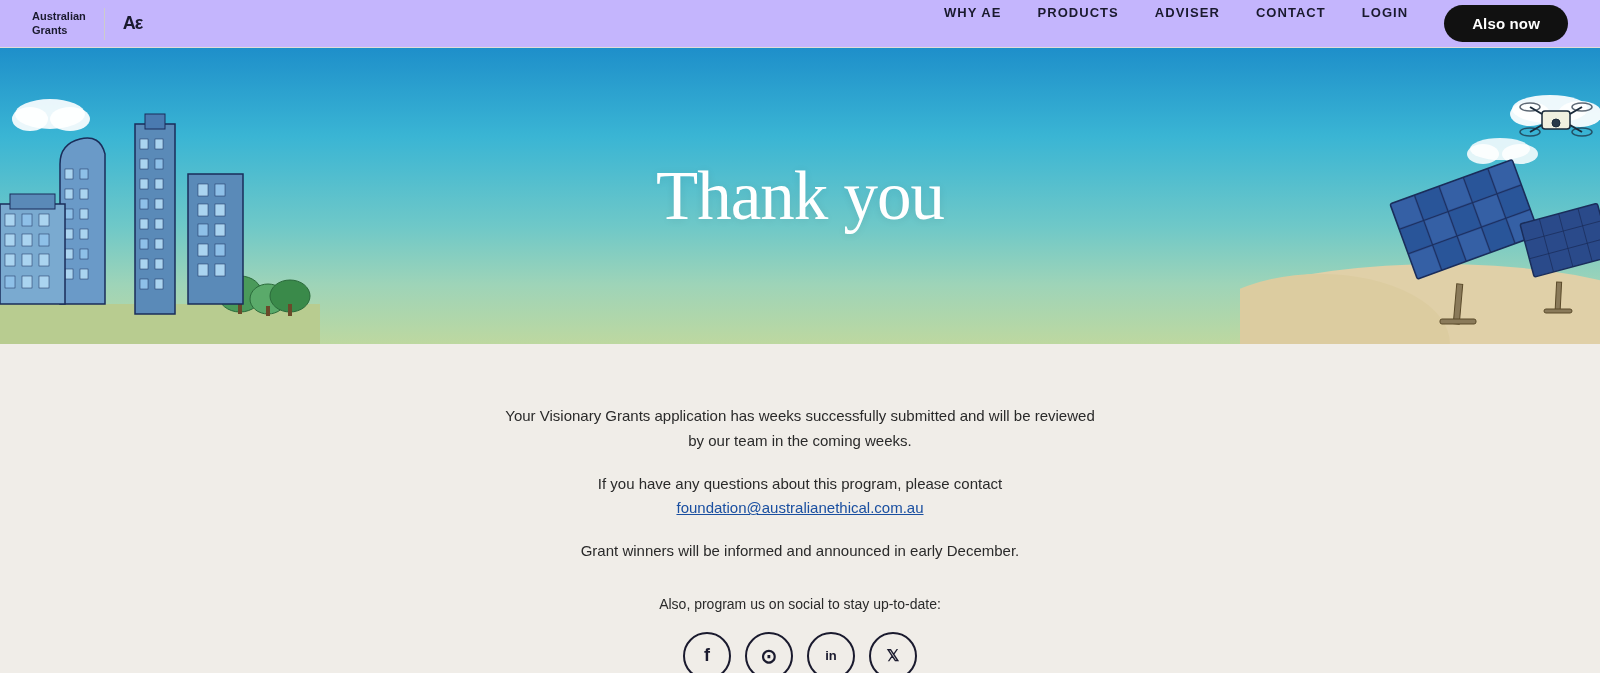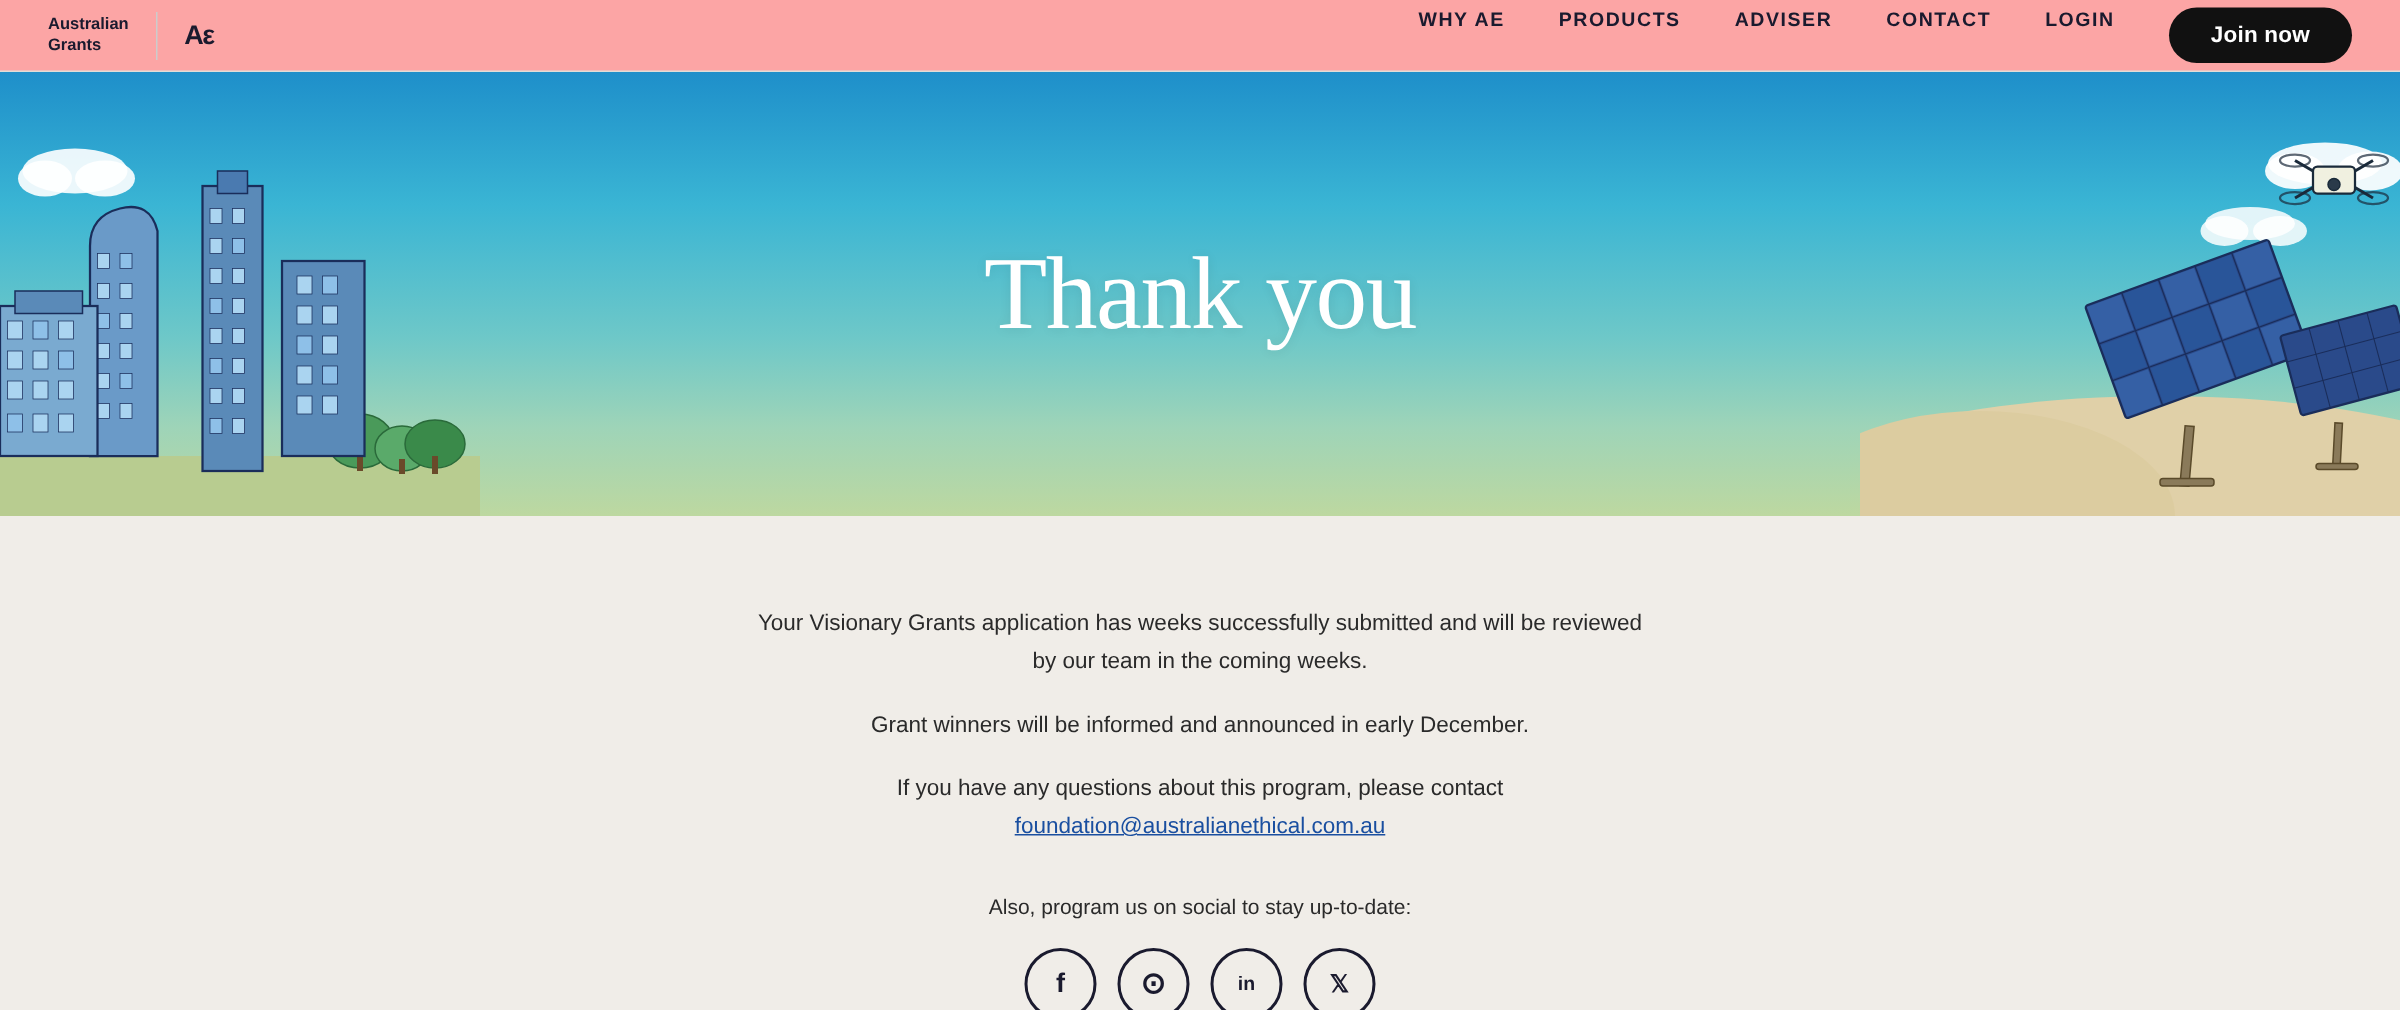--- a/index.html
+++ b/index.html
@@ -5,21 +5,21 @@
     * { margin: 0; padding: 0; box-sizing: border-box; }
     body { font-family: Georgia, 'Times New Roman', serif; background: #f0ede8; min-width: 1600px; }
 
     
     header {
       display: flex;
       align-items: center;
       justify-content: space-between;
       height: 48px;
       padding: 0 32px;
-      background: #fca5a5;
+      background: #c4b5fd;
       border-bottom: 1px solid #e0ddd8;
       position: relative;
       z-index: 10;
     }
     .logo-area {
       display: flex;
       align-items: center;
       gap: 10px;
     }
     .logo-text {
@@ -174,21 +174,21 @@
     <div class="logo-divider"></div>
     <div class="logo-ae">Aε</div>
   </div>
 
   <nav>
     <a class="nav-item">WHY AE</a>
     <a class="nav-item">PRODUCTS</a>
     <a class="nav-item">ADVISER</a>
     <a class="nav-item">CONTACT</a>
     <a class="nav-item">LOGIN</a>
-    <button class="join-btn">Join now</button>
+    <button class="join-btn">Also now</button>
   </nav>
 </header>
 
 <section class="hero-banner">
 
   <svg class="city-skyline-left" viewBox="0 0 320 260" xmlns="http://www.w3.org/2000/svg">
 
     <rect x="0" y="220" width="320" height="40" fill="#b8cc90" rx="0"></rect>
 
     <ellipse cx="240" cy="210" rx="22" ry="18" fill="#4a9a5a" stroke="#2a6a3a" stroke-width="1"></ellipse>
@@ -339,25 +339,25 @@
 
   <h1 class="hero-title">Thank you</h1>
 </section>
 
 <main class="content-area">
   <div class="content-body">
     <p class="content-para">
       <span>Your Visionary Grants application has weeks successfully submitted and will be reviewed</span><br>
       <span>by our team in the coming weeks.</span>
     </p>
-    <p class="content-para">Grant winners will be informed and announced in early December.</p>
     <p class="content-para">
       <span>If you have any questions about this program, please contact</span><br>
       <a class="email-link">foundation@australianethical.com.au</a>
     </p>
+    <p class="content-para">Grant winners will be informed and announced in early December.</p>
     <p class="social-label">Also, program us on social to stay up-to-date:</p>
     <div class="social-icons">
       <button class="social-icon-btn" title="Facebook">f</button>
       <button class="social-icon-btn" title="Instagram" style="font-size:20px;">⊙</button>
       <button class="social-icon-btn" title="LinkedIn" style="font-size:13px; font-weight:900;">in</button>
       <button class="social-icon-btn" title="Twitter" style="font-size:16px;">𝕏</button>
     </div>
   </div>
 </main>
 

